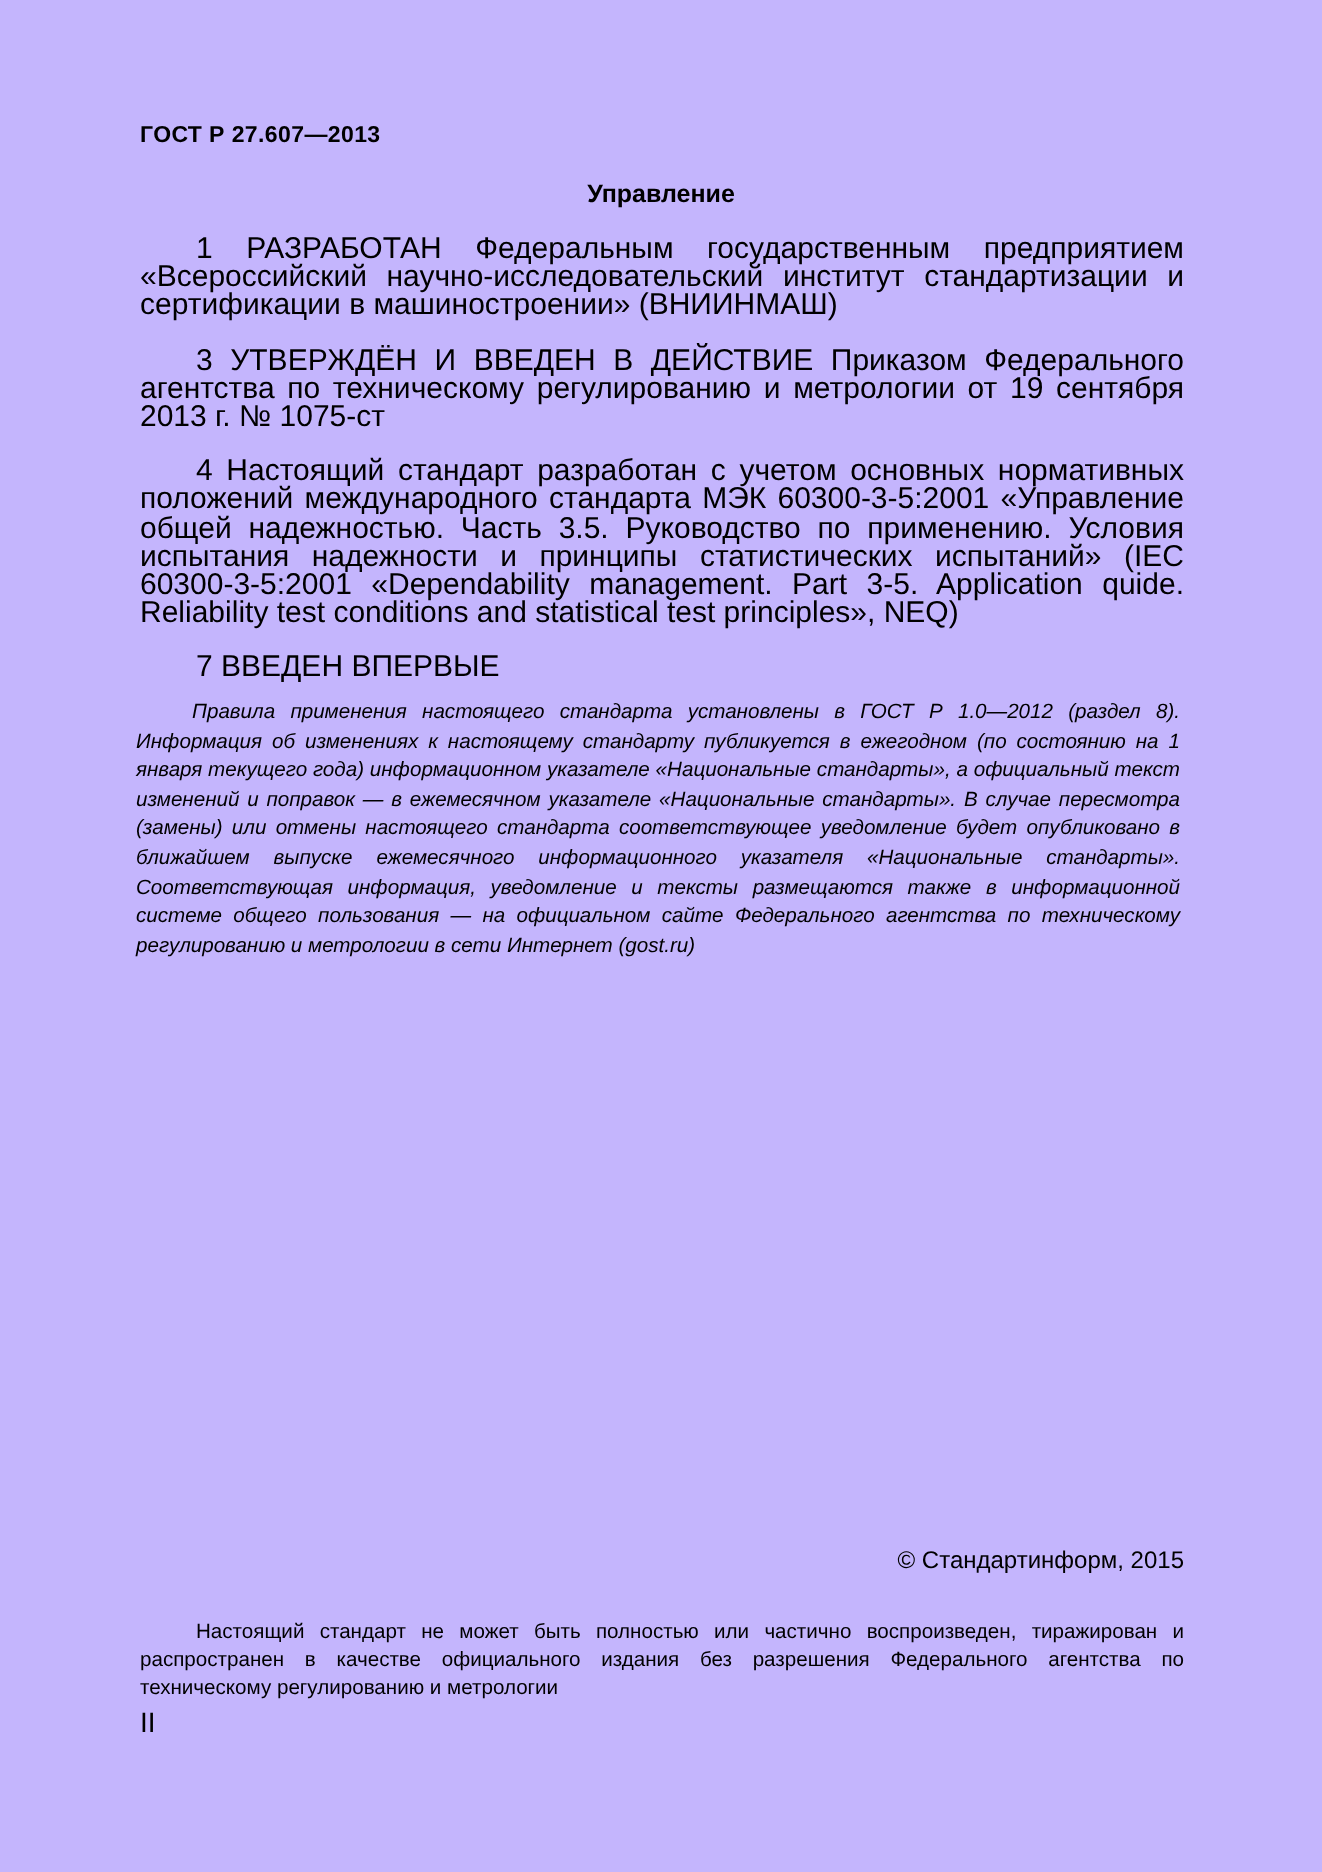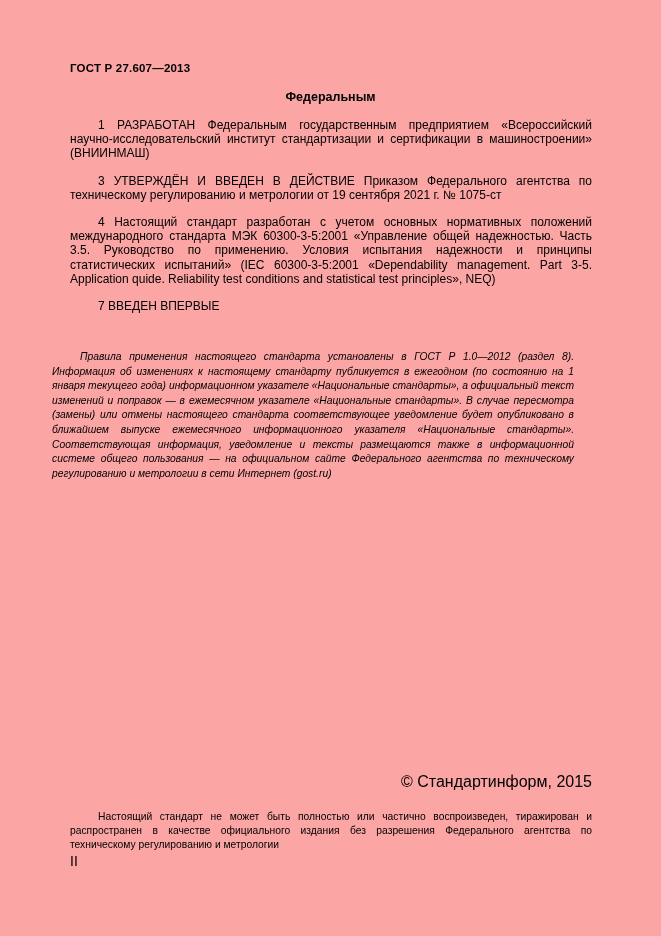--- a/index.html
+++ b/index.html
@@ -14,21 +14,21 @@
     color: #000000;
     position: relative;
     overflow: hidden;
   }
   .page {
     position: absolute;
     left: 0;
     top: 0;
     width: 661px;
     height: 936px;
-    background: #fca5a5;
+    background: #c4b5fd;
   }
   .doc-header {
     position: absolute;
     left: 70px;
     top: 62px;
     font-size: 11.5px;
     font-weight: bold;
     letter-spacing: 0.2px;
   }
   .section-title {
@@ -41,41 +41,41 @@
     font-weight: bold;
   }
   .content {
     position: absolute;
     left: 70px;
     top: 118px;
     width: 522px;
   }
   p.item {
     margin: 0 0 13px 0;
-    font-size: 12px;
+    font-size: 15px;
     line-height: 14.2px;
     text-align: justify;
     text-indent: 28px;
   }
   .rules {
     position: absolute;
-    left: 52px;
+    left: 68px;
     top: 350px;
     width: 522px;
     font-style: italic;
     font-size: 10.3px;
     line-height: 14.6px;
     text-align: justify;
     text-indent: 28px;
   }
   .copyright {
     position: absolute;
     right: 69px;
     top: 773px;
-    font-size: 16px;
+    font-size: 12px;
     text-align: center;
   }
   .notice {
     position: absolute;
     left: 70px;
     top: 798px;
     width: 522px;
     font-size: 10.3px;
     line-height: 14.2px;
     text-align: justify;
@@ -89,25 +89,25 @@
     font-size: 14px;
   }
 </style>
 </head>
 <body>
 
 <div class="page">
 
   <div class="doc-header">ГОСТ Р 27.607—2013</div>
 
-  <div class="section-title">Федеральным</div>
+  <div class="section-title">Управление</div>
 
   <div class="content">
     <p class="item">1  РАЗРАБОТАН Федеральным государственным предприятием «Всероссийский научно-исследовательский институт стандартизации и сертификации в машиностроении» (ВНИИНМАШ)</p>
-    <p class="item">3  УТВЕРЖДЁН И ВВЕДЕН В ДЕЙСТВИЕ Приказом Федерального агентства по техническому регулированию и метрологии от 19 сентября 2021 г. № 1075-ст</p>
+    <p class="item">3  УТВЕРЖДЁН И ВВЕДЕН В ДЕЙСТВИЕ Приказом Федерального агентства по техническому регулированию и метрологии от 19 сентября 2013 г. № 1075-ст</p>
     <p class="item">4  Настоящий стандарт разработан с учетом основных нормативных положений международного стандарта МЭК 60300-3-5:2001 «Управление общей надежностью. Часть 3.5. Руководство по применению. Условия испытания надежности и принципы статистических испытаний» (IEC 60300-3-5:2001 «Dependability management. Part 3-5. Application quide. Reliability test conditions and statistical test principles», NEQ)</p>
     <p class="item">7  ВВЕДЕН ВПЕРВЫЕ</p>
   </div>
 
   <div class="rules">Правила применения настоящего стандарта установлены в ГОСТ Р 1.0—2012 (раздел 8). Информация об изменениях к настоящему стандарту публикуется в ежегодном (по состоянию на 1 января текущего года) информационном указателе «Национальные стандарты», а официальный текст изменений и поправок — в ежемесячном указателе «Национальные стандарты». В случае пересмотра (замены) или отмены настоящего стандарта соответствующее уведомление будет опубликовано в ближайшем выпуске ежемесячного информационного указателя «Национальные стандарты». Соответствующая информация, уведомление и тексты размещаются также в информационной системе общего пользования — на официальном сайте Федерального агентства по техническому регулированию и метрологии в сети Интернет (gost.ru)</div>
 
   <div class="copyright">© Стандартинформ, 2015</div>
 
   <div class="notice">Настоящий стандарт не может быть полностью или частично воспроизведен, тиражирован и распространен в качестве официального издания без разрешения Федерального агентства по техническому регулированию и метрологии</div>
 

